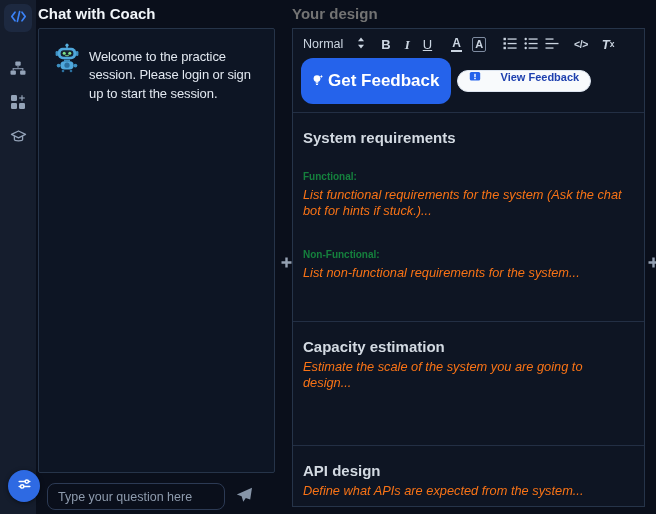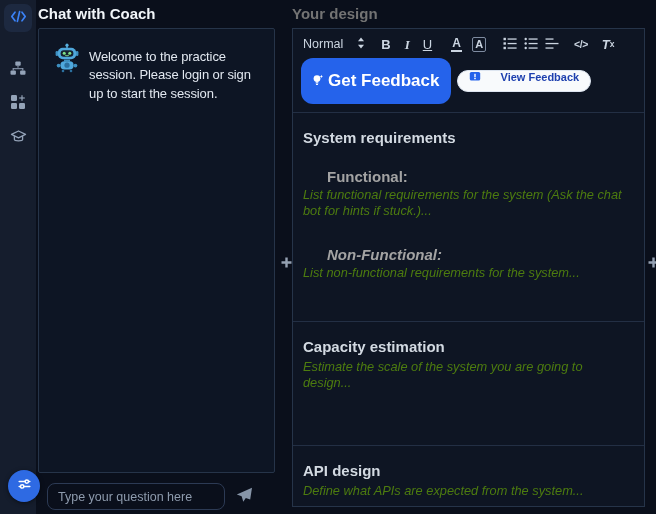--- a/index.html
+++ b/index.html
@@ -42,23 +42,23 @@
   .tb-list{margin-left:17px;}
   .tb-list2{margin-left:7px;}
   .tb-code{margin-left:15px;}
   .tb-tx{margin-left:14px;font-style:italic;font-weight:700;}
   .tb-tx sub{font-size:8.5px;font-style:normal;}
   .actions-row{display:flex;gap:6px;padding:5px 8px 8px;align-items:center;border-bottom:1px solid #232f44;}
   .btn-get{display:flex;align-items:center;gap:5px;height:22px;padding:12px 11px;border-radius:12px;background:#2563eb;color:#ffffff;font-size:17px;font-weight:700;cursor:pointer;}
   .btn-view{display:flex;gap:20px;height:22px;padding:0 11px;border-radius:12px;background:#f8fafc;color:#1e40af;font-size:11px;font-weight:700;cursor:pointer;border:1px solid #dde5f0;box-sizing:border-box;}
   .content{padding:0 10px;color:#c2ccd8;}
   .h2{font-size:15px;font-weight:700;color:#d3dae2;line-height:21px;margin-top:14px;}
-  .lbl{font-size:15px;font-weight:700;color:#a3a3a3;line-height:16px;margin-left:24px;}
-  .hint{font-size:12.8px;font-style:italic;color:#4d7c0f;line-height:16px;margin-top:2px;}
-  .mt21{margin-top:21px;} .mt28{margin-top:28px;font-style:italic;}
+  .lbl{font-size:10px;font-weight:700;color:#15803d;line-height:16px;}
+  .hint{font-size:12.8px;font-style:italic;color:#f97316;line-height:16px;margin-top:2px;}
+  .mt21{margin-top:21px;} .mt28{margin-top:28px;}
   .divider{border-top:1px solid #232f44;margin:0 -10px;}
   .d1{margin-top:40px;} .d2{margin-top:54px;}
   
   .handle{position:absolute;top:256px;width:12px;height:12px;display:flex;align-items:center;justify-content:center;cursor:move;}
   .handle-left{left:280px;} .handle-right{left:647px;}
 </style>
 </head>
 <body>
 
 <div class="sidebar">

